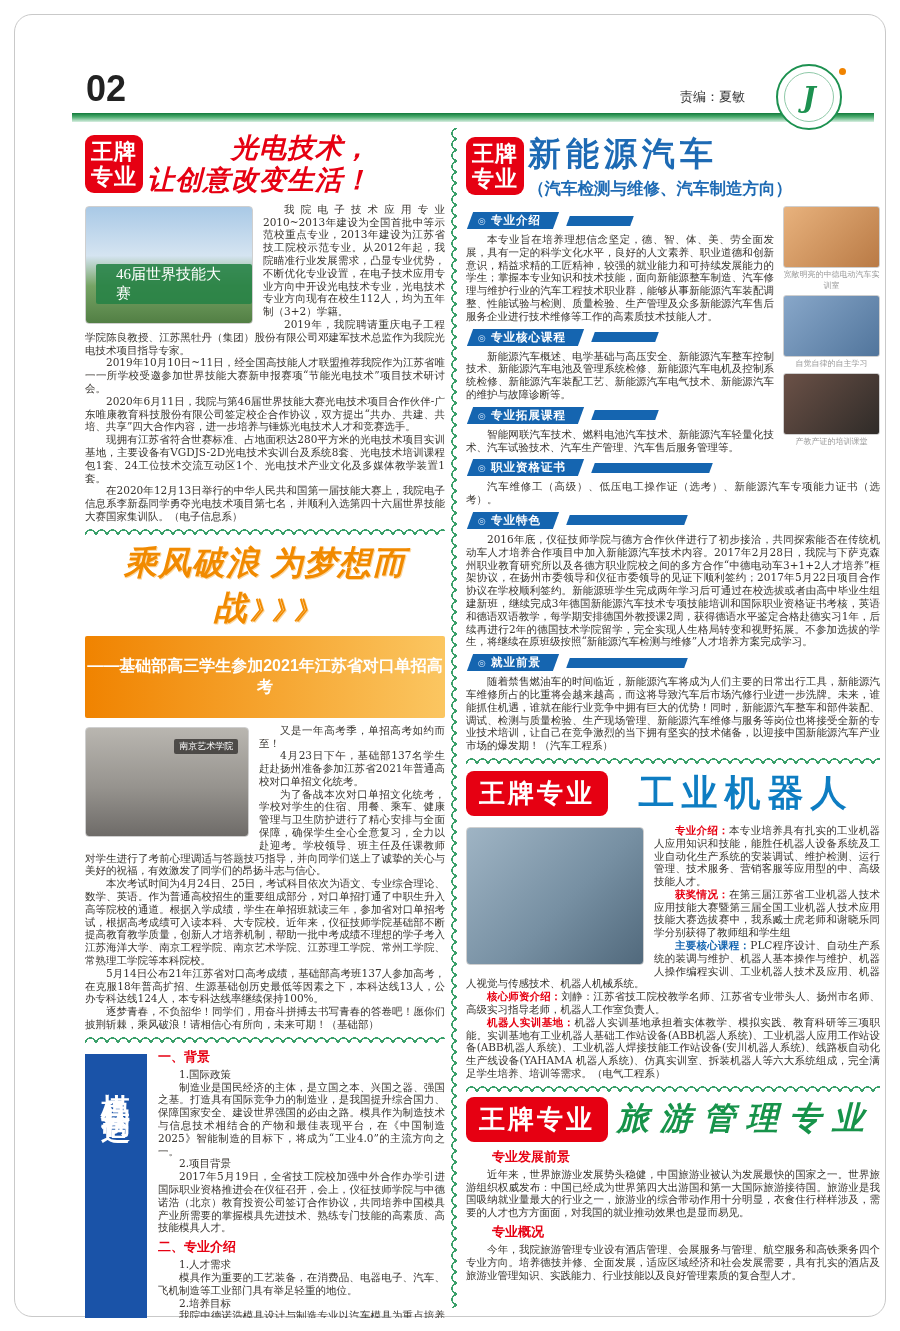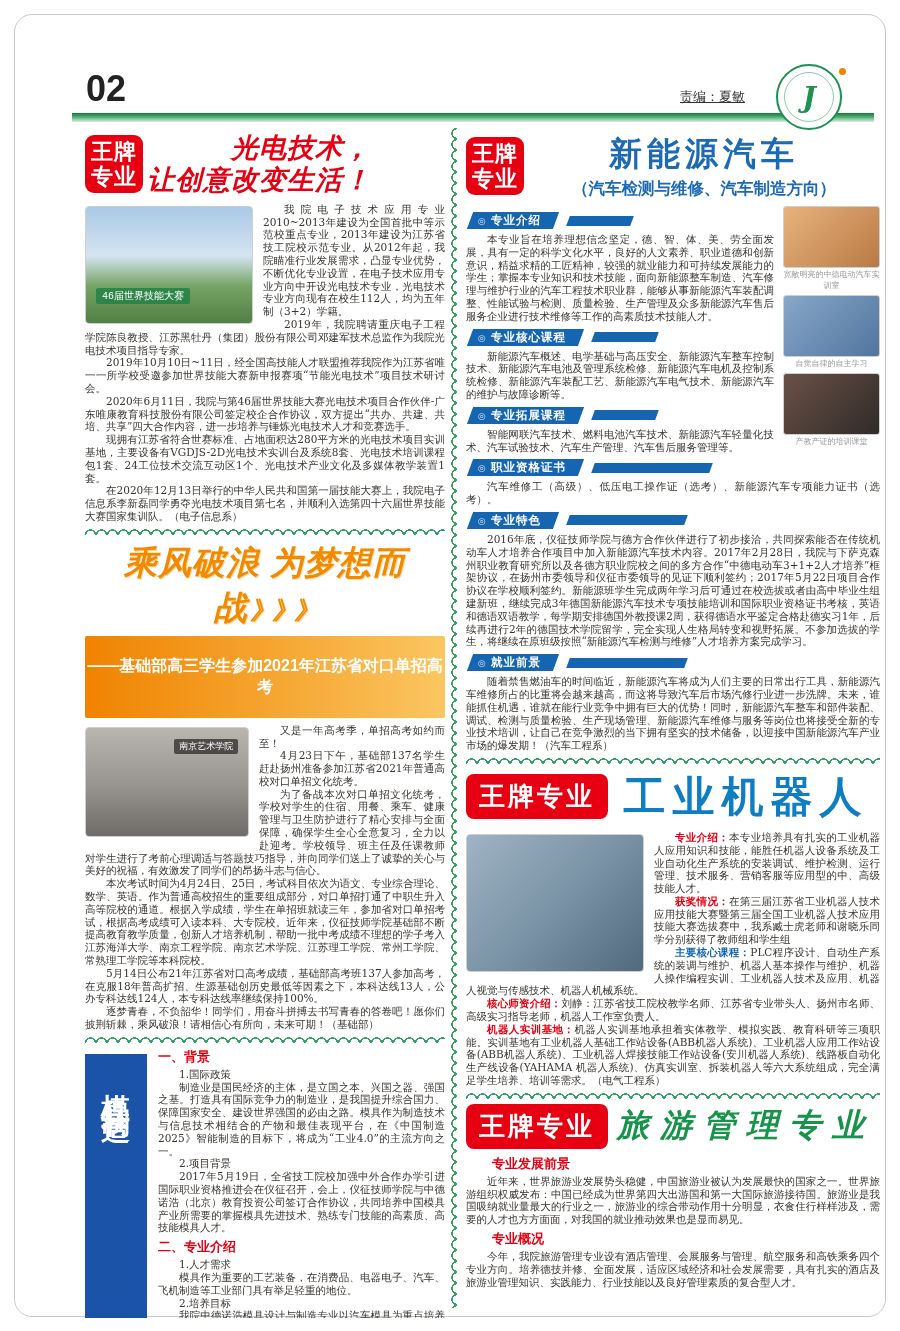--- a/index.html
+++ b/index.html
@@ -3,21 +3,21 @@
 <meta charset="utf-8">
 <style>
   html,body{margin:0;padding:0;background:#ffffff;}
   .page{position:relative;width:900px;height:1331px;background:#fff;overflow:hidden;
         font-family:"DejaVu Serif",serif;color:#38342f;}
   .frame{position:absolute;left:14px;top:14px;right:14px;bottom:14px;
          border:1.5px solid #c9c9c9;border-radius:18px;pointer-events:none;}
   
   .pagenum{position:absolute;left:86px;top:68px;font-size:36px;font-weight:bold;
            font-family:"Liberation Sans",sans-serif;color:#222;}
-  .editor{position:absolute;right:155px;top:88px;font-size:13px;color:#333;text-decoration:underline;}
+  .editor{position:absolute;right:155px;top:88px;font-size:13px;color:#333;}
   .rule{position:absolute;left:72px;right:26px;top:113px;height:9px;
         background:linear-gradient(180deg,#117a3a 0%,#4fae72 45%,#d9efe2 100%);}
   .logo{position:absolute;right:58px;top:64px;width:62px;height:62px;border-radius:50%;
         border:2px solid #1d9150;background:#fff;display:flex;align-items:center;justify-content:center;}
   .logo-inner{width:48px;height:48px;border-radius:50%;border:1px solid #8fc9a8;
         display:flex;align-items:center;justify-content:center;}
   .logo-glyph{font-family:"DejaVu Serif",serif;font-style:italic;font-weight:bold;
         font-size:28px;color:#1d9150;position:relative;}
   .logo-dot{position:absolute;top:2px;right:-6px;width:7px;height:7px;border-radius:50%;background:#f08300;}
   
@@ -35,42 +35,42 @@
             font-weight:900;font-size:22px;line-height:1.15;display:flex;align-items:center;
             justify-content:center;text-align:center;font-family:"Liberation Sans",sans-serif;
             flex:0 0 58px;letter-spacing:1px;padding:2px;box-sizing:border-box;}
   .badge-bar{display:inline-flex;align-items:center;background:#e60012;color:#fff;font-weight:900;
             font-size:26px;letter-spacing:3px;padding:5px 13px;border-radius:8px;
             font-family:"Liberation Sans",sans-serif;}
   
   .art-head{display:flex;gap:4px;align-items:center;margin:4px 0 6px;}
   .pe-title{font-size:27px;font-weight:900;color:#e60012;font-style:italic;line-height:1.2;
             font-family:"Liberation Sans",sans-serif;letter-spacing:1px;text-align:right;}
-  .nev-titles{flex:1;text-align:center;}
+  .nev-titles{flex:1;text-align:left;}
   .nev-title{font-size:33px;font-weight:900;color:#1d6ab4;letter-spacing:5px;
             font-family:"Liberation Sans",sans-serif;}
   .nev-sub{font-size:16.5px;font-weight:bold;color:#1d6ab4;margin-top:1px;
             font-family:Liberation Sans, sans-serif;}
-  .robot-title{flex:1;text-align:center;font-size:42px;font-weight:900;color:#0e7dc2;
+  .robot-title{flex:1;text-align:center;font-size:36px;font-weight:900;color:#0e7dc2;
             letter-spacing:7px;font-family:"Liberation Sans",sans-serif;}
   .tour-title{flex:1;text-align:center;font-size:32px;font-weight:bold;font-style:italic;
             color:#17934a;letter-spacing:11px;font-family:"DejaVu Serif",serif;}
   
   p.bt{margin:0;font-size:10.5px;line-height:1.22;text-align:justify;text-indent:2em;color:#38342f;}
   .red-h{margin:4px 0 2px;font-size:13px;font-weight:bold;color:#e60012;
          font-family:"Liberation Sans",sans-serif;}
   .indent-h{text-indent:2em;}
   .lbl{font-weight:bold;font-family:"Liberation Sans",sans-serif;}
   .lbl-red{color:#e60012;} .lbl-blue{color:#1565b0;}
   
   .photo{border:1px solid #cfcfcf;border-radius:4px;position:relative;overflow:hidden;}
   .photoA{float:left;width:166px;height:116px;margin:3px 10px 4px 0;
           background:linear-gradient(180deg,#a9c9e6 0%,#d5e4f1 42%,#76a465 68%,#527f44 100%);}
   .photo-band{position:absolute;left:6%;bottom:16%;background:rgba(38,130,70,.88);color:#fff;
-          font-size:10px;padding:1px 6px;border-radius:2px;font-family:Liberation Mono, monospace;}
+          font-size:15px;padding:1px 20px;border-radius:2px;font-family:Liberation Serif, serif;}
   .photoB{float:left;width:162px;height:108px;margin:3px 10px 4px 0;
           background:linear-gradient(180deg,#b9b6b0 0%,#96938e 55%,#6e6b68 100%);}
   .photo-sign{position:absolute;right:6%;top:10%;background:rgba(60,58,55,.85);color:#fff;
           font-size:9px;padding:1px 5px;border-radius:2px;font-family:"Liberation Sans",sans-serif;}
   .photoC{float:left;width:176px;height:136px;margin:3px 10px 4px 0;
           background:linear-gradient(135deg,#9fb4c4 0%,#7790a3 55%,#51697c 100%);}
   
   .nev-flex{display:flex;gap:9px;}
   .nev-main{width:308px;}
   .nev-photos{flex:1;display:flex;flex-direction:column;}

